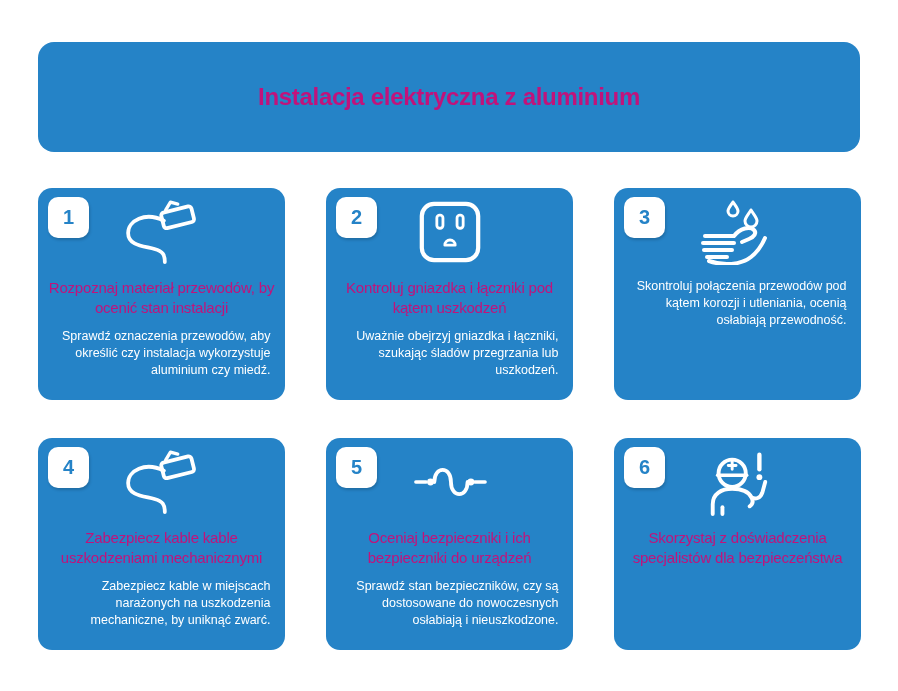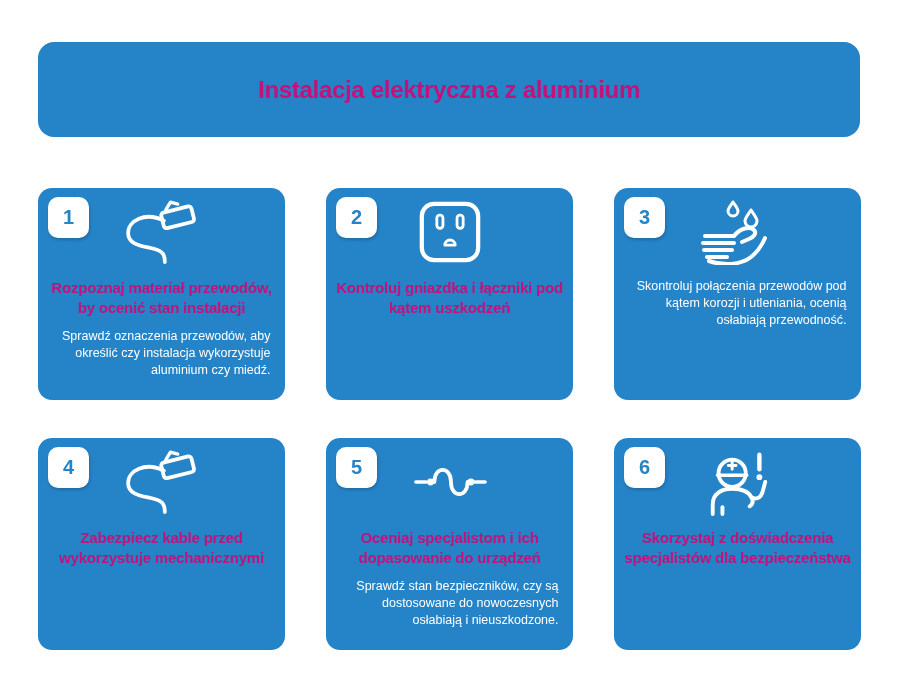--- a/index.html
+++ b/index.html
@@ -11,21 +11,21 @@
   html,body{
     margin:0;padding:0;width:898px;height:691px;overflow:hidden;
     background:#ffffff;
     font-family:"Liberation Sans",sans-serif;
     -webkit-font-smoothing:antialiased;
   }
   .page{position:relative;width:898px;height:691px;background:#ffffff;}
 
   
   .banner{
-    position:absolute;left:38px;top:42px;width:822px;height:95px;
+    position:absolute;left:38px;top:42px;width:822px;height:110px;
     background:var(--card-blue);border-radius:16px;
     display:flex;flex-direction:column;justify-content:center;align-items:center;
   }
   .banner::after{
     content:"";position:absolute;top:8px;left:8px;right:-9px;bottom:-9px;
     border:2px solid var(--shadow-teal);border-radius:16px;z-index:-1;
   }
   .banner-line{
     margin:0;color:var(--title-magenta);
     font-size:24px;line-height:32px;font-weight:bold;text-align:center;
@@ -49,21 +49,21 @@
   .badge{
     position:absolute;top:9px;left:10px;width:41px;height:41px;
     background:#ffffff;border-radius:10px;
     display:flex;align-items:center;justify-content:center;
     box-shadow:1px 2px 3px rgba(0,0,0,0.18);
   }
   .badge span{font-size:20px;font-weight:bold;color:var(--card-blue);}
   .icon-row{height:72px;margin-top:8px;display:flex;align-items:center;justify-content:center;}
   .icon-row svg{display:block;}
   .card-title{
-    margin:10px 3px 0;font-size:15px;line-height:20px;font-weight:bold;
+    margin:10px 3px 0;font-size:15px;line-height:20px;font-weight:normal;
     color:var(--title-magenta);text-align:center;letter-spacing:-0.2px;
   }
   .card-body{
     margin:10px auto 0;max-width:218px;
     font-size:12.5px;line-height:17px;text-align:right;color:var(--text-white);
   }
   .stroke{fill:none;stroke:#fff;stroke-linecap:round;stroke-linejoin:round;}
 </style>
 </head>
 <body>
@@ -99,20 +99,21 @@
       </div>
       <div class="icon-row">
         <svg width="62" height="62" viewBox="0 0 66 66">
           <rect class="stroke" stroke-width="4.5" x="3" y="3" width="60" height="60" rx="13"></rect>
           <rect class="stroke" stroke-width="3" x="19" y="15" width="6.5" height="14" rx="3"></rect>
           <rect class="stroke" stroke-width="3" x="40.5" y="15" width="6.5" height="14" rx="3"></rect>
           <path class="stroke" stroke-width="3" d="M27.5 47 a5.5 5.5 0 0 1 11 0 z"></path>
         </svg>
       </div>
       <h3 class="card-title">Kontroluj gniazdka i łączniki pod kątem uszkodzeń</h3>
+      <p class="card-body">Uważnie obejrzyj gniazdka i łączniki, szukając śladów przegrzania lub uszkodzeń.</p>
     </section>
 
     <section class="card">
       <div class="icon-row">
         <svg width="78" height="66" viewBox="0 0 78 66">
           <path class="stroke" stroke-width="3" d="M34 3 C36.5 7 39 9.5 39 12 A5 5 0 1 1 29 12 C29 9.5 31.5 7 34 3"></path>
           <path class="stroke" stroke-width="3" d="M52 11 C55 16 58 19 58 22 A6 6 0 1 1 46 22 C46 19 49 16 52 11"></path>
           <path class="stroke" stroke-width="4" d="M6 37 H34"></path>
           <path class="stroke" stroke-width="4" d="M4 44 H35"></path>
           <path class="stroke" stroke-width="4" d="M5 51 H33"></path>
@@ -133,37 +134,38 @@
       </div>
       <div class="icon-row">
         <svg width="86" height="64" viewBox="0 0 88 68">
           <path class="stroke" stroke-width="4" d="M46 22 C26 12 8 22 8 35 C8 49 26 49 36 52 C45 54.5 47 58 47 66"></path>
           <g transform="rotate(-14 60 18)">
             <rect class="stroke" stroke-width="4" x="44" y="10" width="33" height="17" rx="3"></rect>
             <path class="stroke" stroke-width="3.5" d="M50 8 L57 1 L64 5"></path>
           </g>
         </svg>
       </div>
-      <h3 class="card-title">Zabezpiecz kable przed wykorzystuje mechanicznymi</h3>
+      <h3 class="card-title">Zabezpiecz kable kable uszkodzeniami mechanicznymi</h3>
+      <p class="card-body">Zabezpiecz kable w miejscach narażonych na uszkodzenia mechaniczne, by uniknąć zwarć.</p>
     </section>
 
     <section class="card">
       <div class="badge">
         <span>5</span>
       </div>
       <div class="icon-row">
         <svg width="76" height="56" viewBox="0 0 80 56">
           <path class="stroke" stroke-width="3.5" d="M4 28 H15"></path>
           <circle cx="19.5" cy="28" r="3.6" fill="#ffffff"></circle>
           <path class="stroke" stroke-width="4" d="M23.5 28 C23.5 11 41 11 41 28 C41 45 58.5 45 58.5 28"></path>
           <circle cx="62" cy="28" r="3.6" fill="#ffffff"></circle>
           <path class="stroke" stroke-width="3.5" d="M66 28 H77"></path>
         </svg>
       </div>
-      <h3 class="card-title">Oceniaj specjalistom i ich dopasowanie do urządzeń</h3>
+      <h3 class="card-title">Oceniaj bezpieczniki i ich bezpieczniki do urządzeń</h3>
       <p class="card-body">Sprawdź stan bezpieczników, czy są dostosowane do nowoczesnych osłabiają i nieuszkodzone.</p>
     </section>
 
     <section class="card">
       <div class="badge">
         <span>6</span>
       </div>
       <div class="icon-row">
         <svg width="78" height="70" viewBox="0 0 80 72">
           <circle class="stroke" stroke-width="4" cx="34" cy="27" r="14"></circle>

